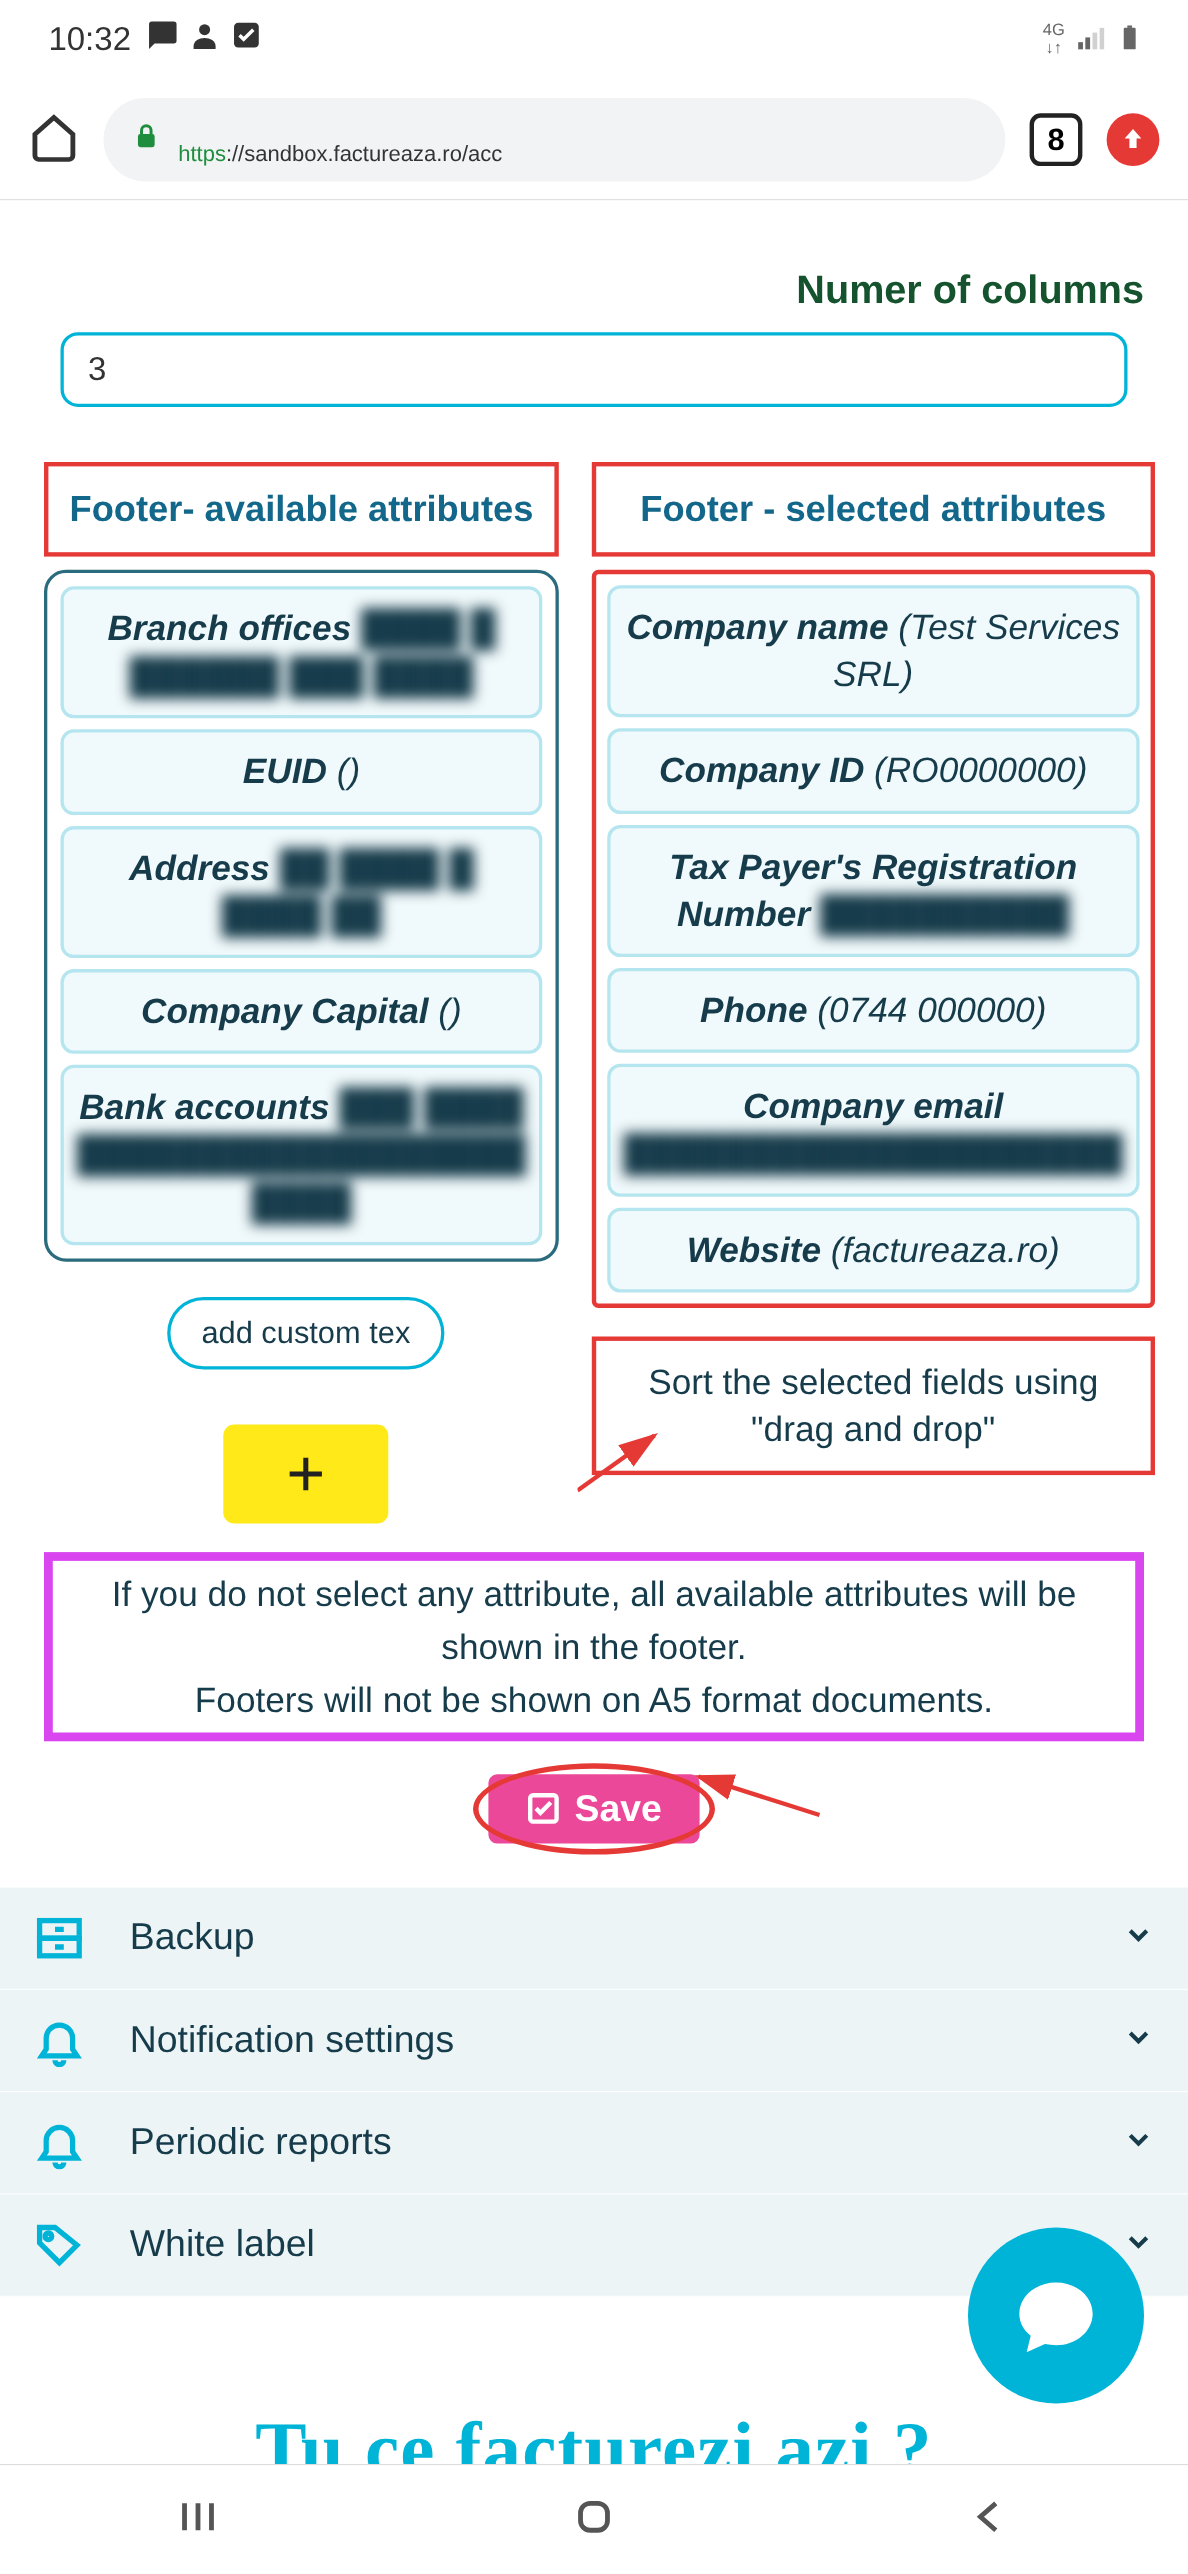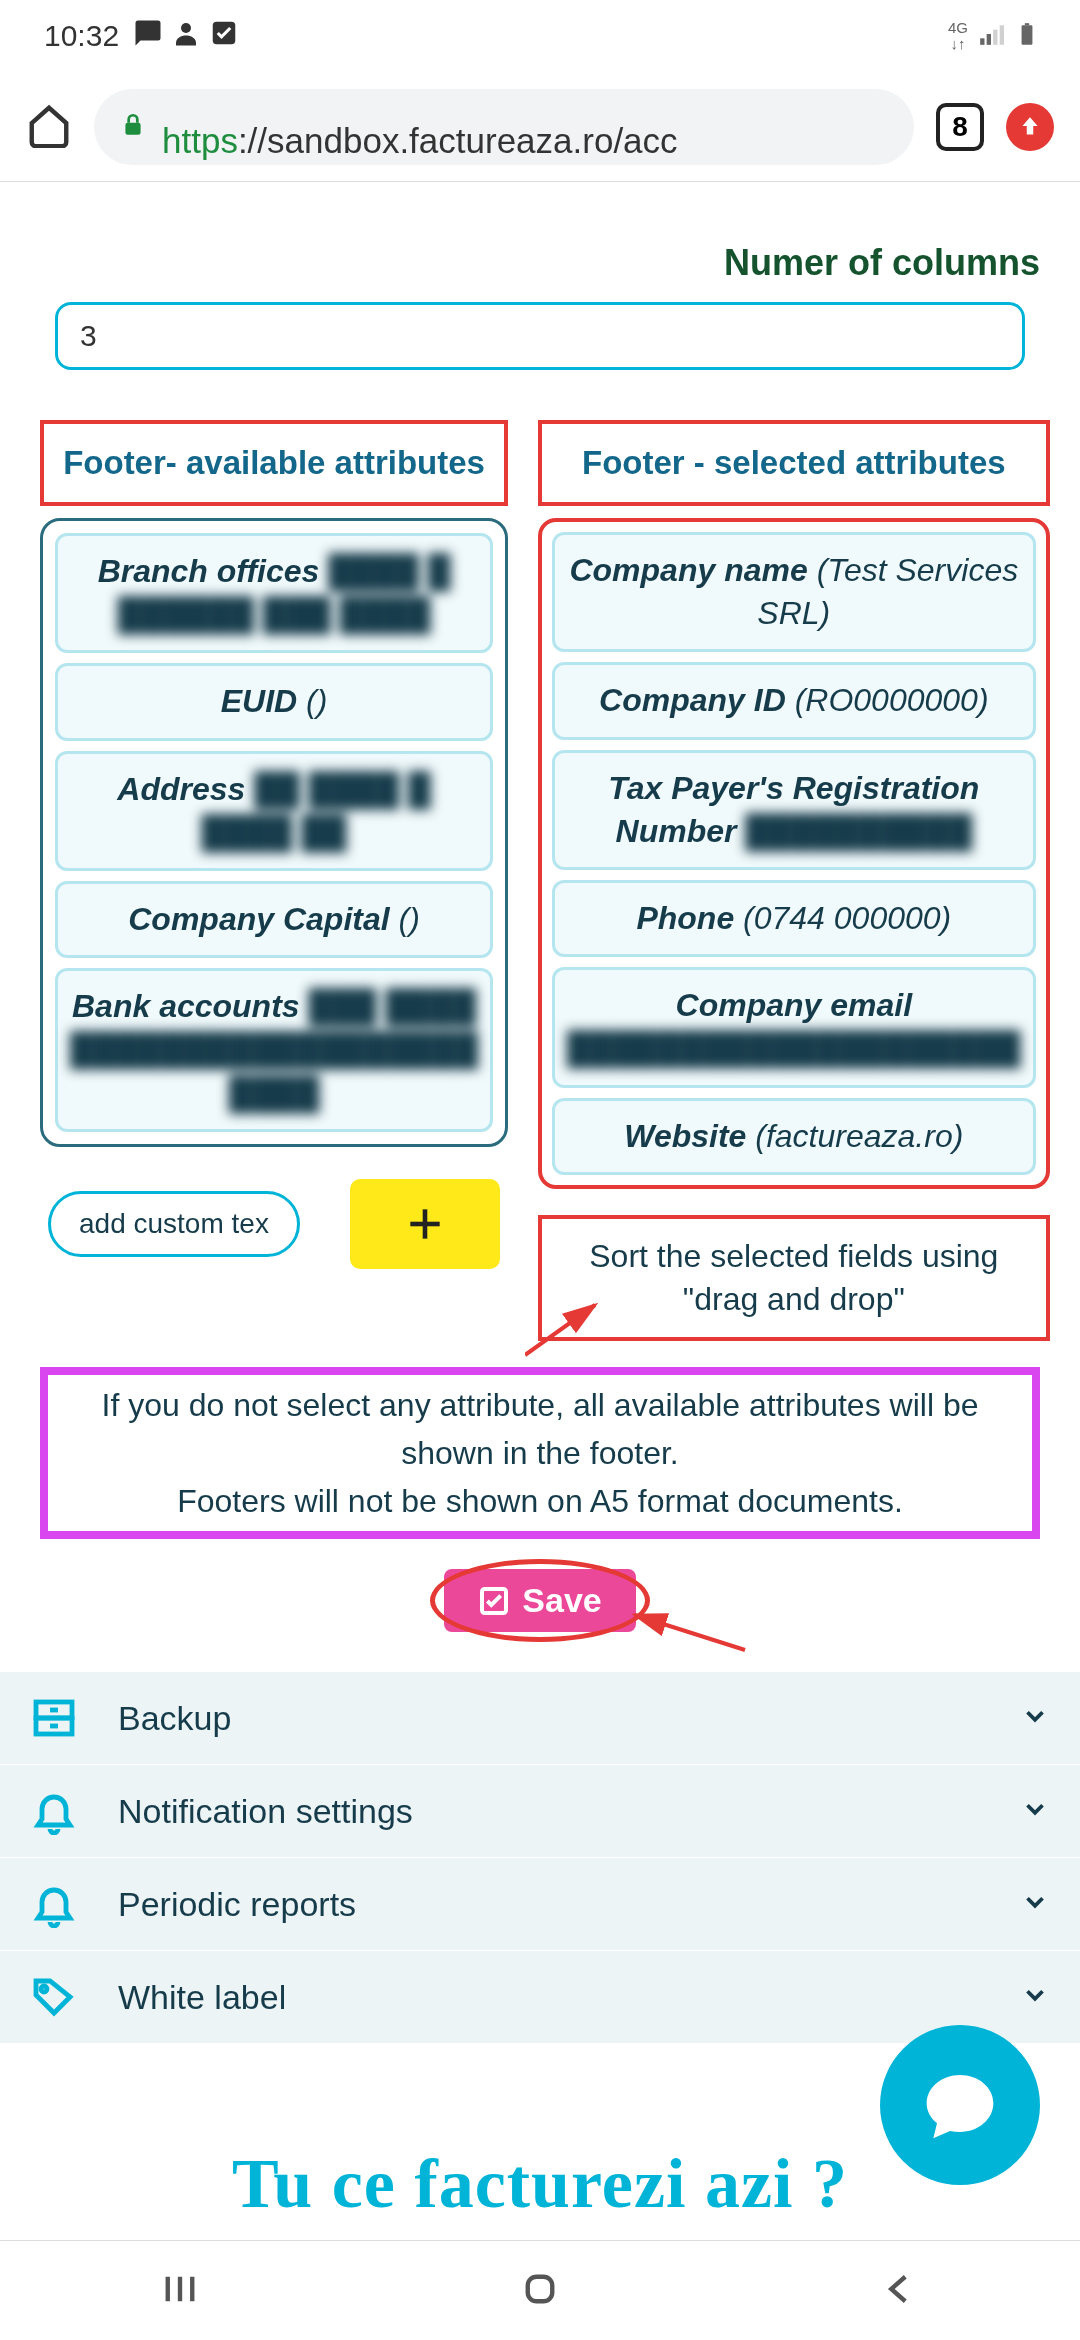--- a/index.html
+++ b/index.html
@@ -37,21 +37,21 @@
   height: 76px;
   background: #f1f3f4;
   border-radius: 38px;
   display: flex;
   align-items: center;
   padding: 0 26px;
   gap: 16px;
   overflow: hidden;
 }
 .url-pill .lock svg { width: 26px; height: 30px; }
-.url-text { font-size: 35px; white-space: nowrap; overflow: hidden; margin-top: 28px; }
+.url-text { font-size: 20px; white-space: nowrap; overflow: hidden; margin-top: 28px; }
 .url-scheme { color: #1e8e3e; }
 .url-host { color: #333; }
 .tab-counter {
   width: 48px; height: 48px; border: 4px solid #222; border-radius: 10px;
   display: flex; align-items: center; justify-content: center; font-weight: 700; font-size: 28px;
 }
 .update-badge {
   width: 48px; height: 48px; background: #e53935; border-radius: 50%;
   display: flex; align-items: center; justify-content: center;
 }
@@ -88,21 +88,21 @@
   border: 4px solid #e53935;
   padding: 20px 6px;
   margin-bottom: 12px;
 }
 .panel-box {
   border: 3px solid #2a6b7e;
   border-radius: 20px;
   padding: 12px;
   font-style: italic;
 }
-.panel-box.red-outline { border: 4px solid #e53935; border-radius: 18px; padding: 10px; }
+.panel-box.red-outline { border: 4px solid #e53935; border-radius: 6px; padding: 10px; }
 
 .attr-item {
   background: #f0f9fb;
   border: 3px solid #b5e6ef;
   border-radius: 12px;
   padding: 14px 12px;
   margin-bottom: 10px;
   font-size: 32px;
   color: #163b4a;
   text-align: center;
@@ -124,20 +124,21 @@
   margin-top: 26px;
   line-height: 1.35;
 }
 
 .add-row {
   display: flex;
   align-items: center;
   gap: 50px;
   margin-top: 32px;
   padding-left: 8px;
+  flex-direction: column;
 }
 .add-custom-btn {
   border: 3px solid #00b4d8;
   border-radius: 40px;
   padding: 14px 28px;
   color: #163b4a;
   font-size: 28px;
   background: #fff;
 }
 .plus-btn {

